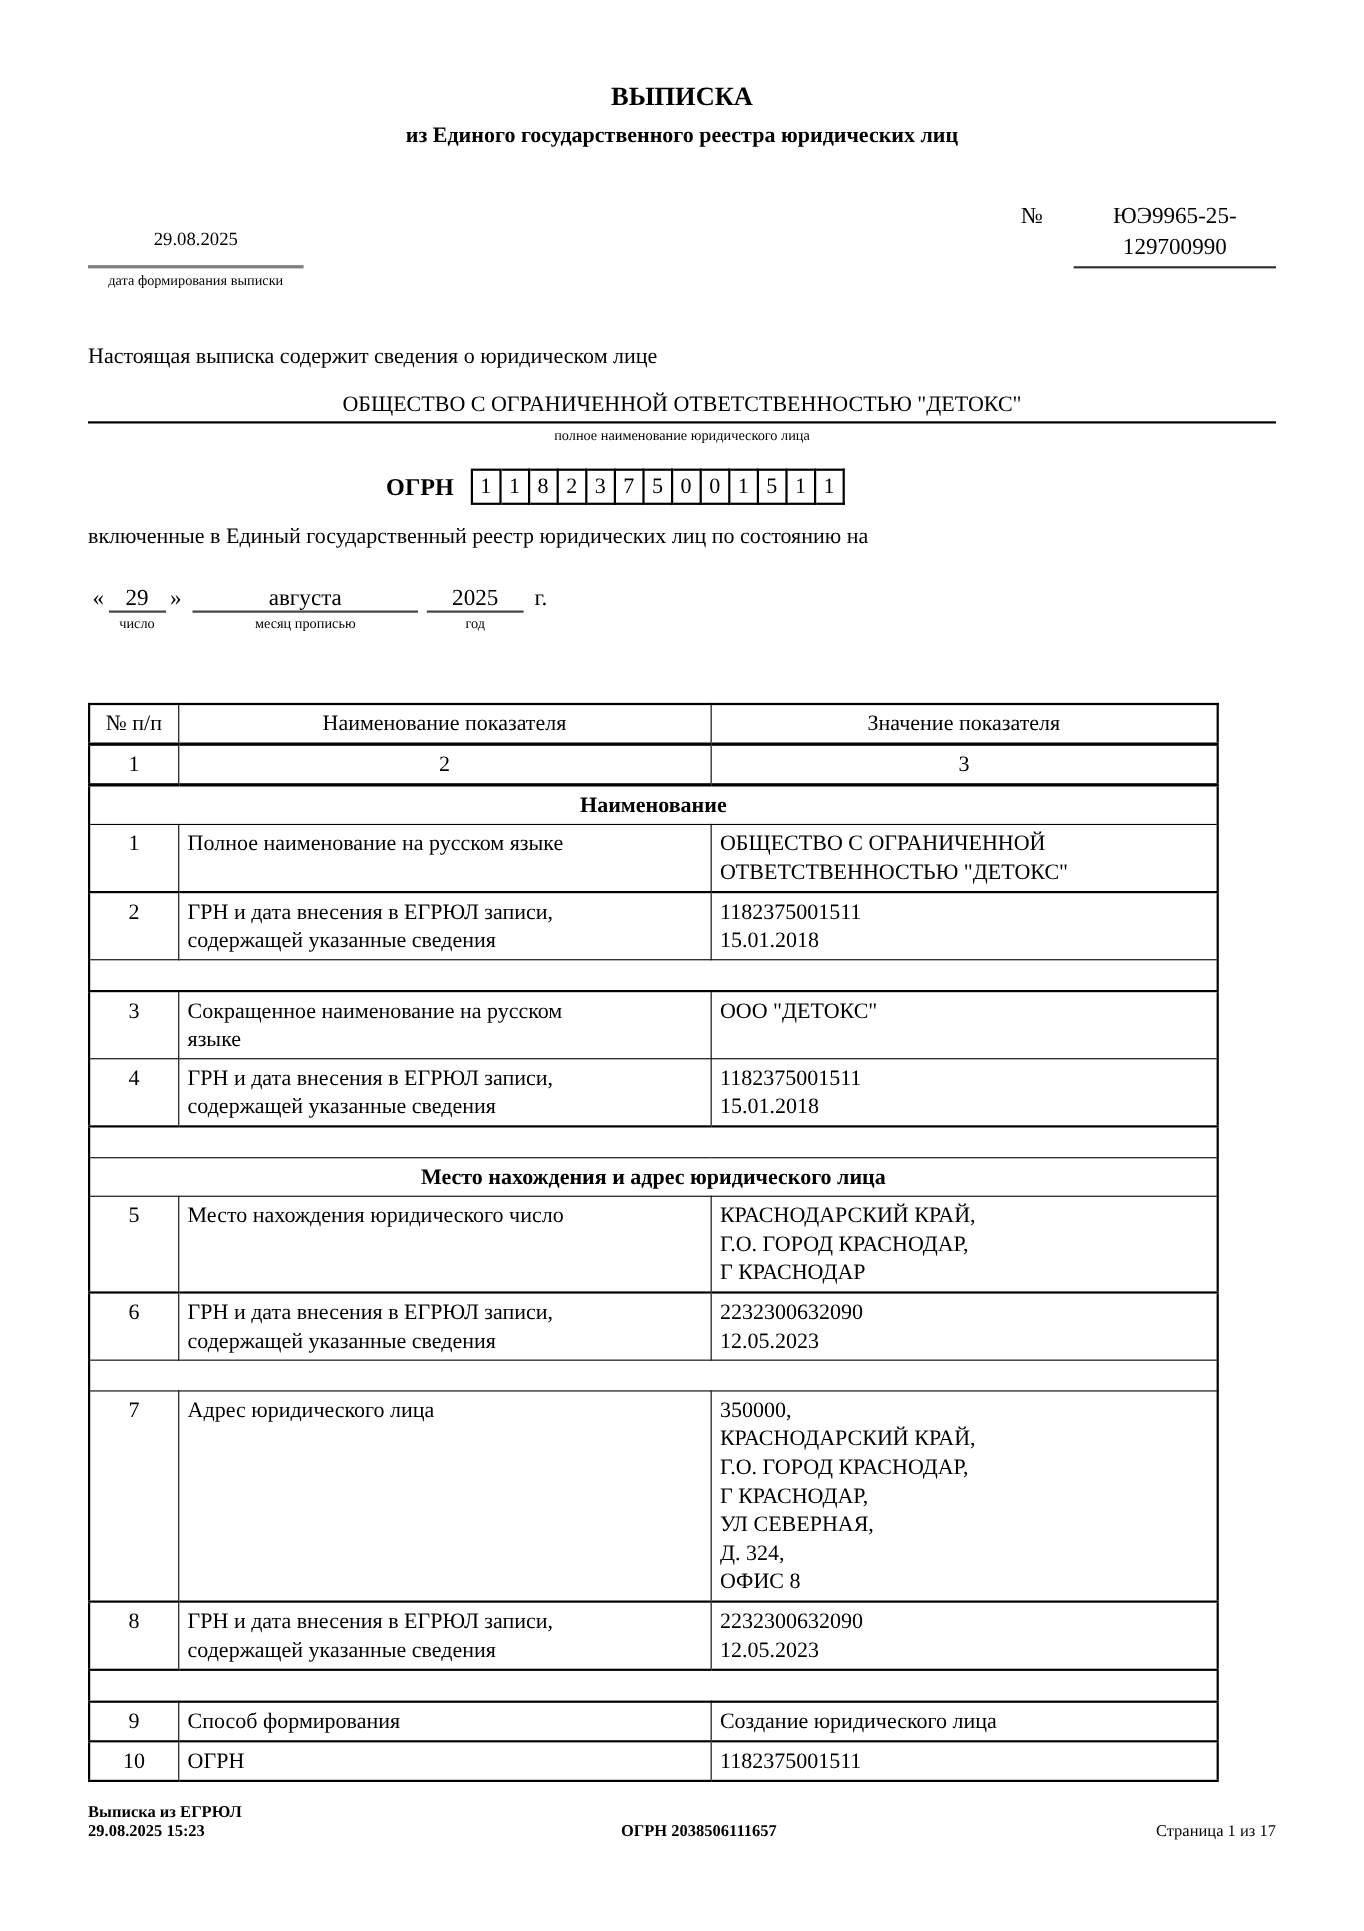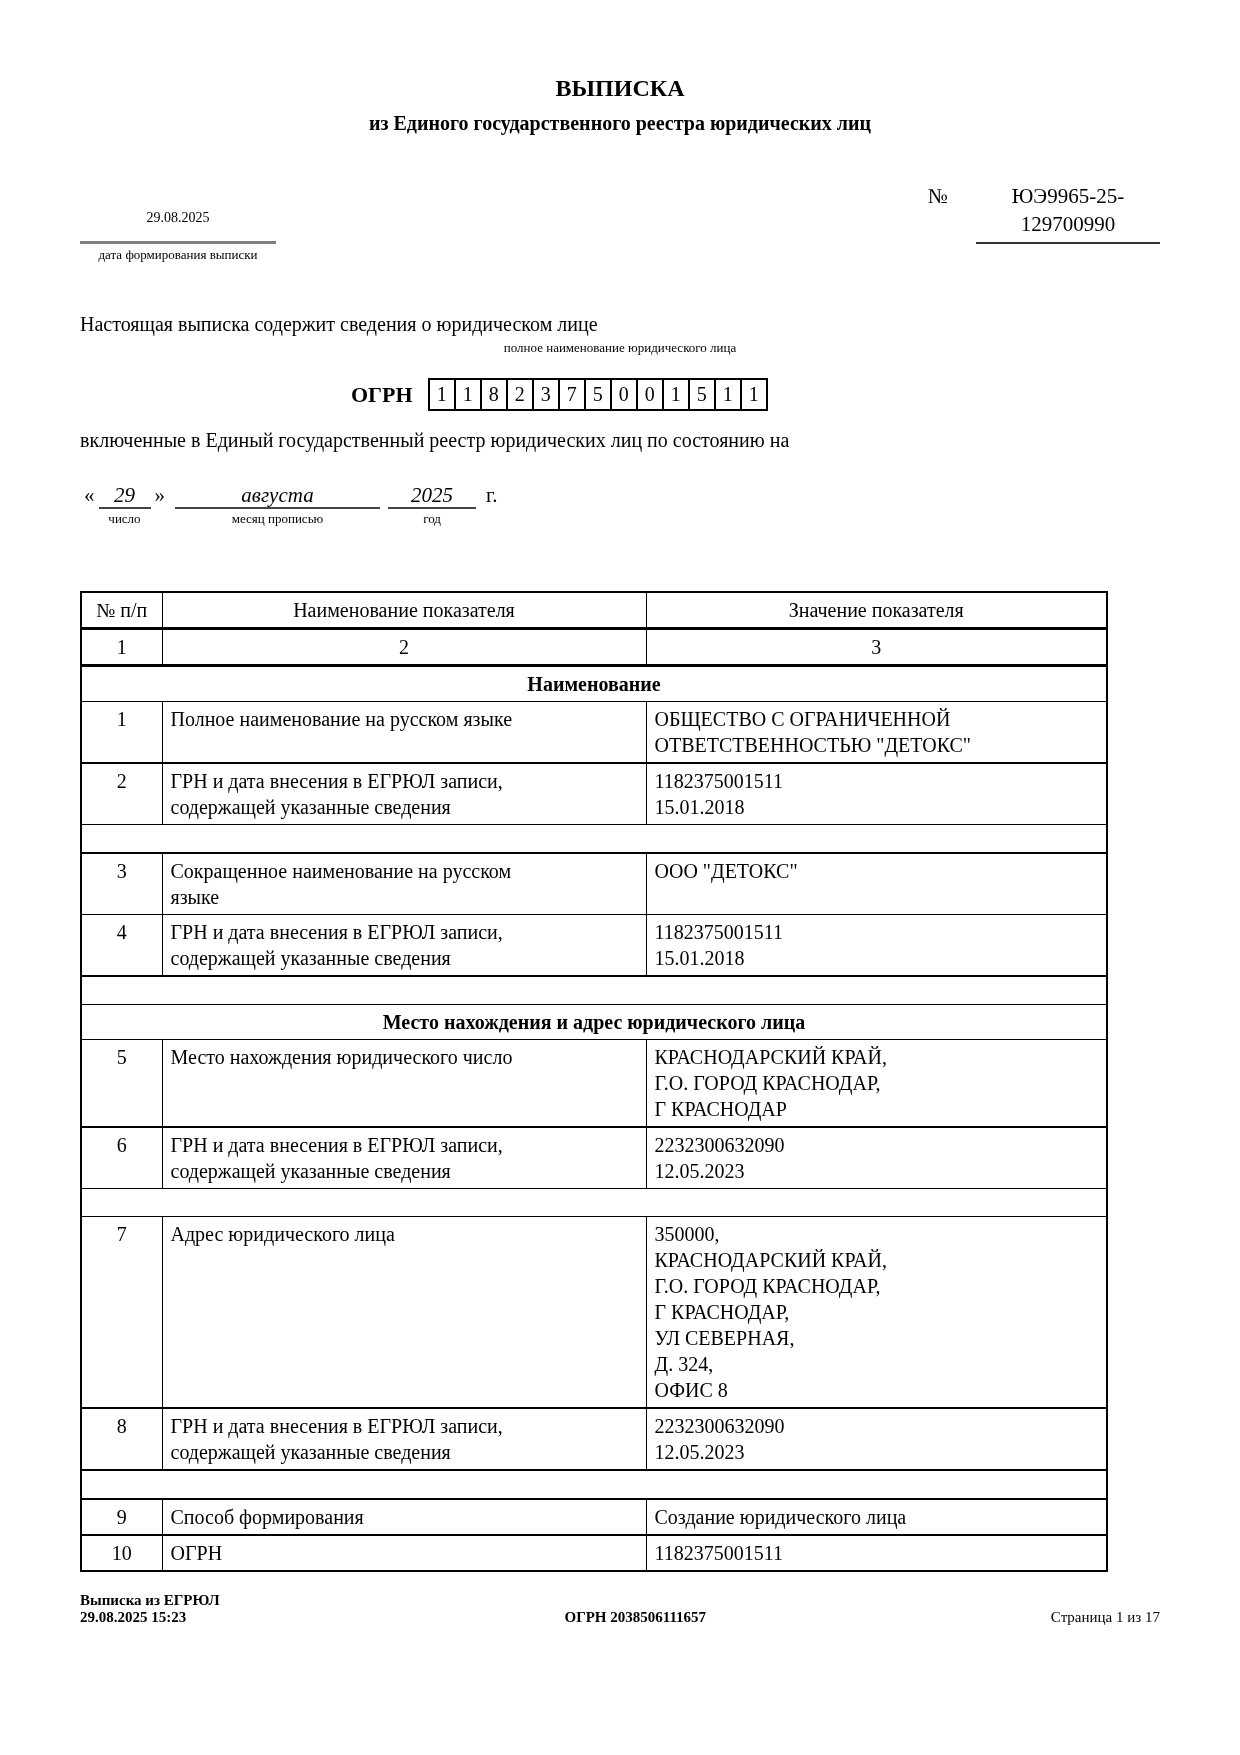--- a/index.html
+++ b/index.html
@@ -8,21 +8,21 @@
     font-family:"Liberation Serif","DejaVu Serif",serif;
     color:#000;position:relative;
   }
   .page{padding:0 80px;}
 
   .title{margin-top:74px;text-align:center;font-weight:bold;font-size:24px;line-height:28px;}
   .subtitle{margin-top:8px;text-align:center;font-weight:bold;font-size:20px;line-height:26px;}
 
   .meta-row{margin-top:46px;display:flex;justify-content:space-between;align-items:flex-end;}
   .meta-left{width:196px;}
-  .meta-date{font-size:14px;line-height:34px;text-align:center;padding-bottom:6px;border-bottom:3px solid #808080;}
+  .meta-date{font-size:17px;line-height:34px;text-align:center;padding-bottom:6px;border-bottom:3px solid #808080;}
   .meta-caption{font-size:13px;line-height:17px;text-align:center;margin-top:2px;white-space:nowrap;}
   .meta-right{display:flex;align-items:flex-start;margin-bottom:19px;}
   .no-sign{font-size:21px;line-height:28px;margin-right:28px;}
   .num-block{min-width:160px;text-align:center;font-size:21px;line-height:28px;padding:0 12px 4px 12px;border-bottom:2px solid #333;}
 
   .lead{margin-top:48px;font-size:20px;line-height:26px;}
   .company{margin-top:18px;text-align:center;font-size:20px;line-height:26px;padding-bottom:2px;border-bottom:2px solid #000;}
   .company-caption{text-align:center;font-size:13px;line-height:17px;margin-top:2px;}
 
   .ogrn-row{margin-top:22px;display:flex;align-items:center;padding-left:271px;}
@@ -30,21 +30,21 @@
   .ogrn-boxes{display:flex;}
   .ogrn-cell{width:24px;height:29px;border:2px solid #000;border-left:none;
     display:flex;align-items:center;justify-content:center;font-size:20px;}
   .ogrn-cell:first-child{border-left:2px solid #000;}
 
   .included{margin-top:16px;font-size:20px;line-height:26px;}
 
   .datefill{margin-top:30px;display:flex;align-items:flex-start;font-size:21px;}
   .df-quote{line-height:24px;padding:0 4px;}
   .df-box{text-align:center;}
-  .df-val{line-height:24px;border-bottom:2px solid #444;padding:0 6px;font-style:italic;}
+  .df-val{line-height:24px;border-bottom:2px solid #444;padding:0 6px;}
   .df-cap{font-size:13px;line-height:16px;margin-top:2px;}
   .df-day .df-val{min-width:40px;}
   .df-month{margin-left:6px;}
   .df-month .df-val{min-width:193px;}
   .df-year{margin-left:8px;}
   .df-year .df-val{min-width:76px;}
   .df-suffix{line-height:24px;margin-left:10px;}
 
   table.main{margin-top:64px;border-collapse:collapse;width:1026px;table-layout:fixed;}
   table.main td{vertical-align:top;font-size:20px;line-height:26px;padding:4px 8px;
@@ -79,20 +79,21 @@
       <span class="no-sign">№</span>
       <div class="num-block">
         <div>ЮЭ9965-25-</div>
         <div>129700990</div>
       </div>
     </div>
   </div>
 
   <div class="lead">Настоящая выписка содержит сведения о юридическом лице</div>
 
+  <div class="company">ОБЩЕСТВО С ОГРАНИЧЕННОЙ ОТВЕТСТВЕННОСТЬЮ "ДЕТОКС"</div>
   <div class="company-caption">полное наименование юридического лица</div>
 
   <div class="ogrn-row">
     <span class="ogrn-label">ОГРН</span>
     <div class="ogrn-boxes" id="ogrn-boxes">
         <div class="ogrn-cell">1</div>
         <div class="ogrn-cell">1</div>
         <div class="ogrn-cell">8</div>
         <div class="ogrn-cell">2</div>
         <div class="ogrn-cell">3</div>

